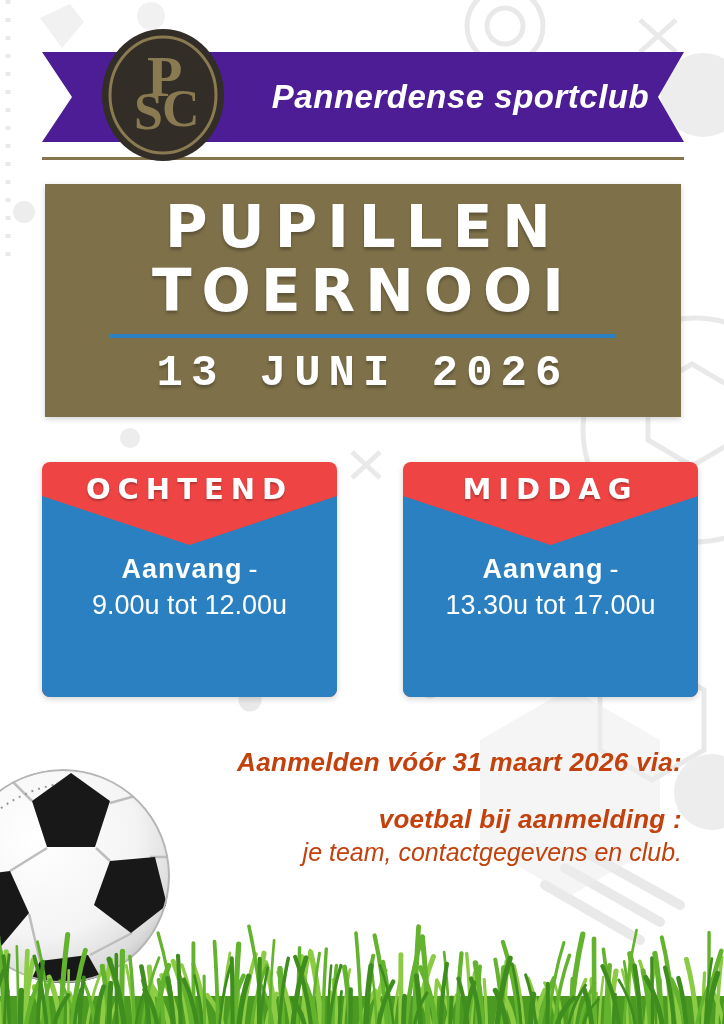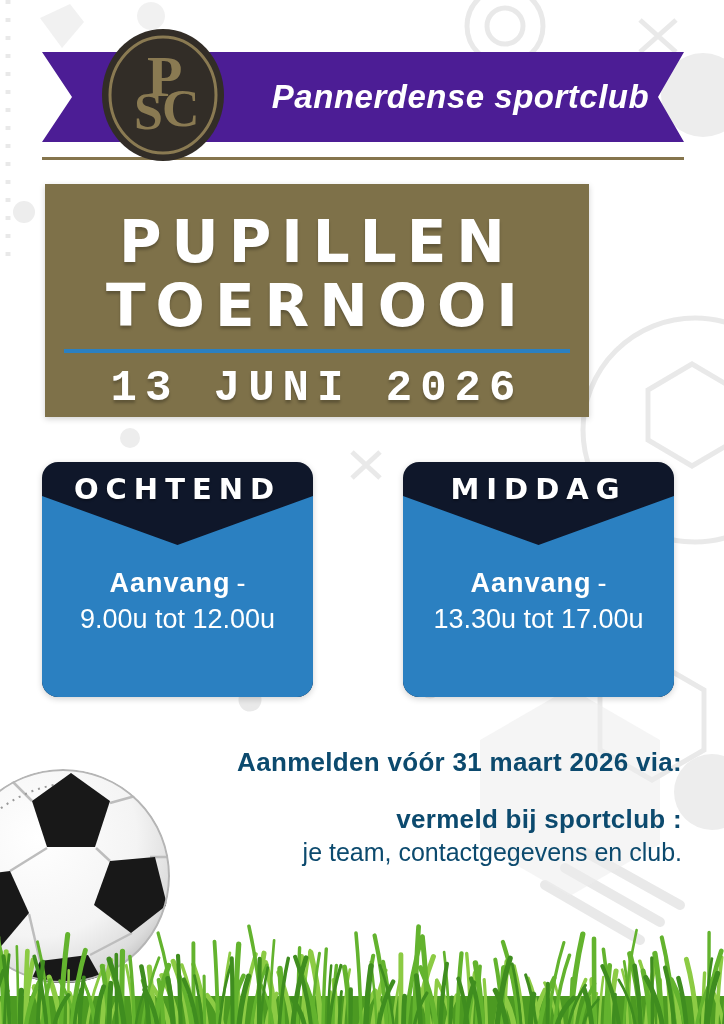--- a/index.html
+++ b/index.html
@@ -27,70 +27,70 @@
     font-size:33px;letter-spacing:.5px;white-space:nowrap;
   }
   .logo{position:absolute;left:100px;top:26px;z-index:4;}
   .top-rule{
     position:absolute;left:42px;top:157px;width:642px;height:3px;
     background:#85754d;z-index:3;
   }
 
   
   .title-box{
-    position:absolute;left:45px;top:184px;width:544px;height:233px;
+    position:absolute;left:45px;top:184px;width:636px;height:233px;
     background:#7e7149;z-index:3;text-align:center;
     box-shadow:0 2px 6px rgba(0,0,0,.18);
-    box-sizing:border-box;padding-top:26px;
+    box-sizing:border-box;padding-top:11px;
   }
   .title-line{
     color:#ffffff;font-family:"DejaVu Sans",sans-serif;
     font-weight:900;font-size:58px;line-height:64px;letter-spacing:10px;
     text-shadow:0 3px 3px rgba(0,0,0,.25);
   }
   .title-divider{
     width:506px;height:4px;background:#2b80c1;margin:11px auto 10px auto;
   }
   .event-date{
     color:#ffffff;font-family:Liberation Mono, monospace;
     font-weight:900;font-size:44px;letter-spacing:8px;
     text-shadow:0 3px 3px rgba(0,0,0,.25);
   }
 
   
   .card{
-    position:absolute;top:462px;width:271px;height:235px;
-    background:#0f172a;border-radius:16px;overflow:hidden;z-index:3;
+    position:absolute;top:462px;width:295px;height:235px;
+    background:#ef4444;border-radius:8px;overflow:hidden;z-index:3;
     box-shadow:0 2px 6px rgba(0,0,0,.18);
   }
   .card.left{left:42px;}
   .card.right{left:403px;}
   .card-title{
     position:absolute;top:10px;left:0;right:0;text-align:center;
     color:#ffffff;font-family:"DejaVu Sans",sans-serif;
     font-weight:900;font-size:29px;letter-spacing:7px;z-index:2;
     text-shadow:0 2px 2px rgba(0,0,0,.25);
   }
   .card-blue{
     position:absolute;left:0;right:0;top:34px;bottom:0;background:#2b80c1;
     clip-path:polygon(0 0,50% 49px,100% 0,100% 100%,0 100%);z-index:1;
   }
   .card-body{
     position:absolute;left:0;right:0;top:90px;z-index:2;text-align:center;color:#ffffff;
   }
   .card-groups{font-style:italic;font-size:27px;line-height:34px;letter-spacing:1px;}
-  .card-aanvang{margin-top:14px;font-size:27px;line-height:34px;}
+  .card-aanvang{font-size:27px;line-height:34px;}
   .card-aanvang .lbl{font-weight:bold;letter-spacing:1px;}
   .card-aanvang .dash{font-weight:normal;margin-left:6px;}
   .card-time{margin-top:2px;font-size:27px;line-height:34px;}
 
   
   .register{
     position:absolute;right:42px;top:746px;width:560px;z-index:3;
-    text-align:right;color:#0c4a6e;
+    text-align:right;color:#c2410c;font-style:italic;
   }
   .reg-bold{font-weight:bold;font-size:26px;line-height:33px;letter-spacing:.3px;}
   .reg-normal{font-size:25px;line-height:33px;}
   .reg-gap{height:24px;}
 
   
   .ball{position:absolute;left:-50px;top:763px;z-index:4;}
   .grass{position:absolute;left:0;bottom:0;width:724px;height:140px;z-index:5;}
 </style>
 </head>
@@ -167,21 +167,21 @@
       <div class="card-aanvang">
         <span class="lbl">Aanvang</span><span class="dash">-</span>
       </div>
       <div class="card-time">13.30u tot 17.00u</div>
     </div>
   </div>
 
   <div class="register">
     <div class="reg-bold">Aanmelden vóór 31 maart 2026 via:</div>
     <div class="reg-gap"></div>
-    <div class="reg-bold">vermeld bij sportclub :</div>
+    <div class="reg-bold">voetbal bij aanmelding :</div>
     <div class="reg-normal">je team, contactgegevens en club.</div>
   </div>
 
   <svg class="ball" width="226" height="226" viewBox="0 0 226 226">
     <defs>
       <radialGradient id="ballGrad" cx="38%" cy="32%" r="75%">
         <stop offset="0%" stop-color="#ffffff"></stop>
         <stop offset="62%" stop-color="#f4f4f4"></stop>
         <stop offset="88%" stop-color="#dcdcdc"></stop>
         <stop offset="100%" stop-color="#bfbfbf"></stop>

